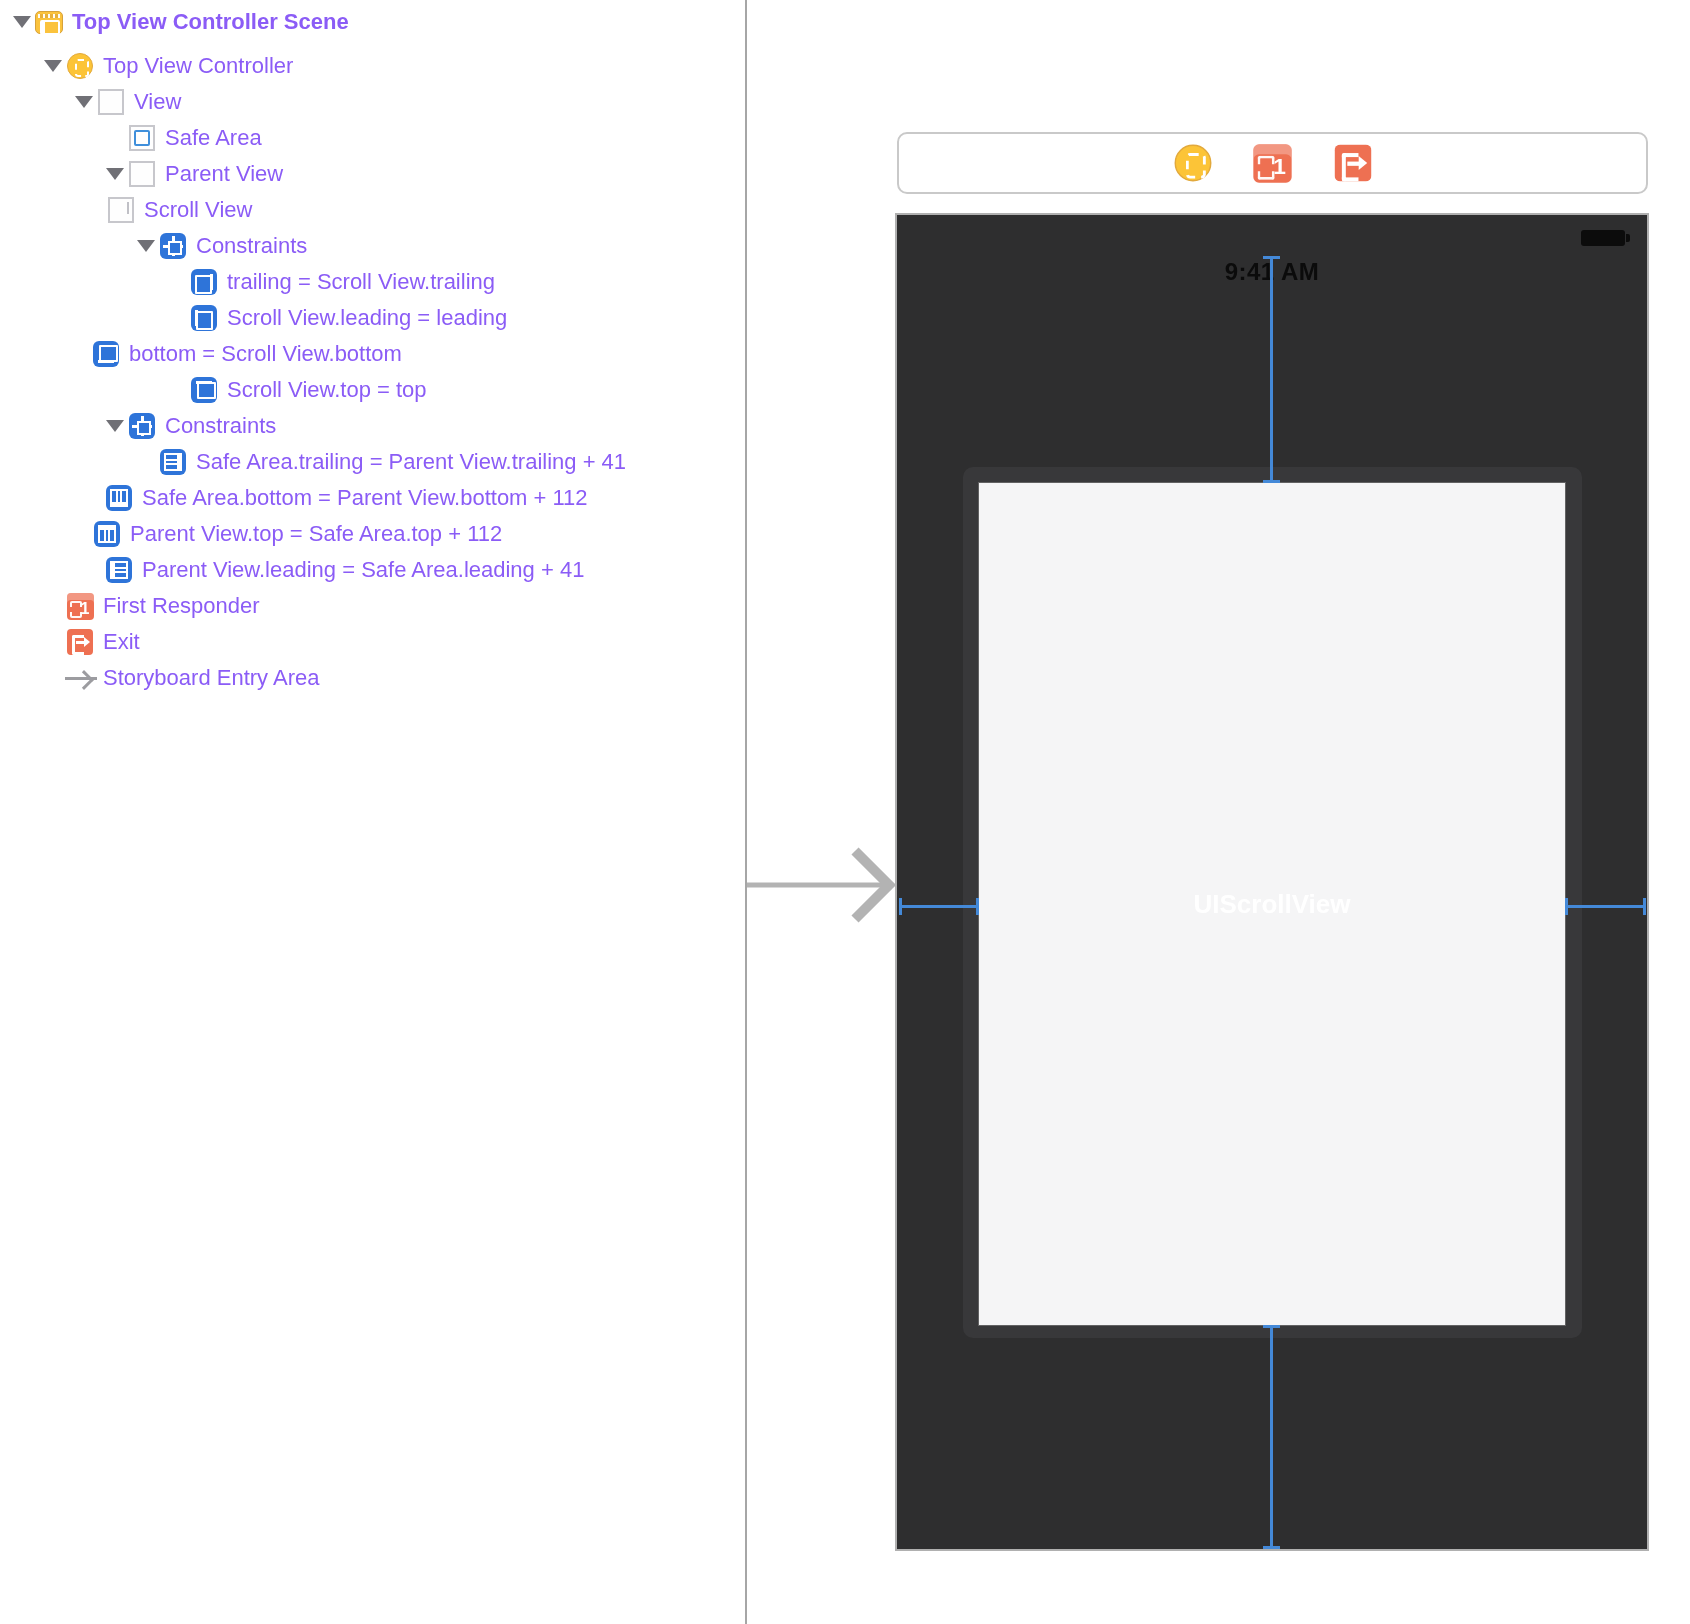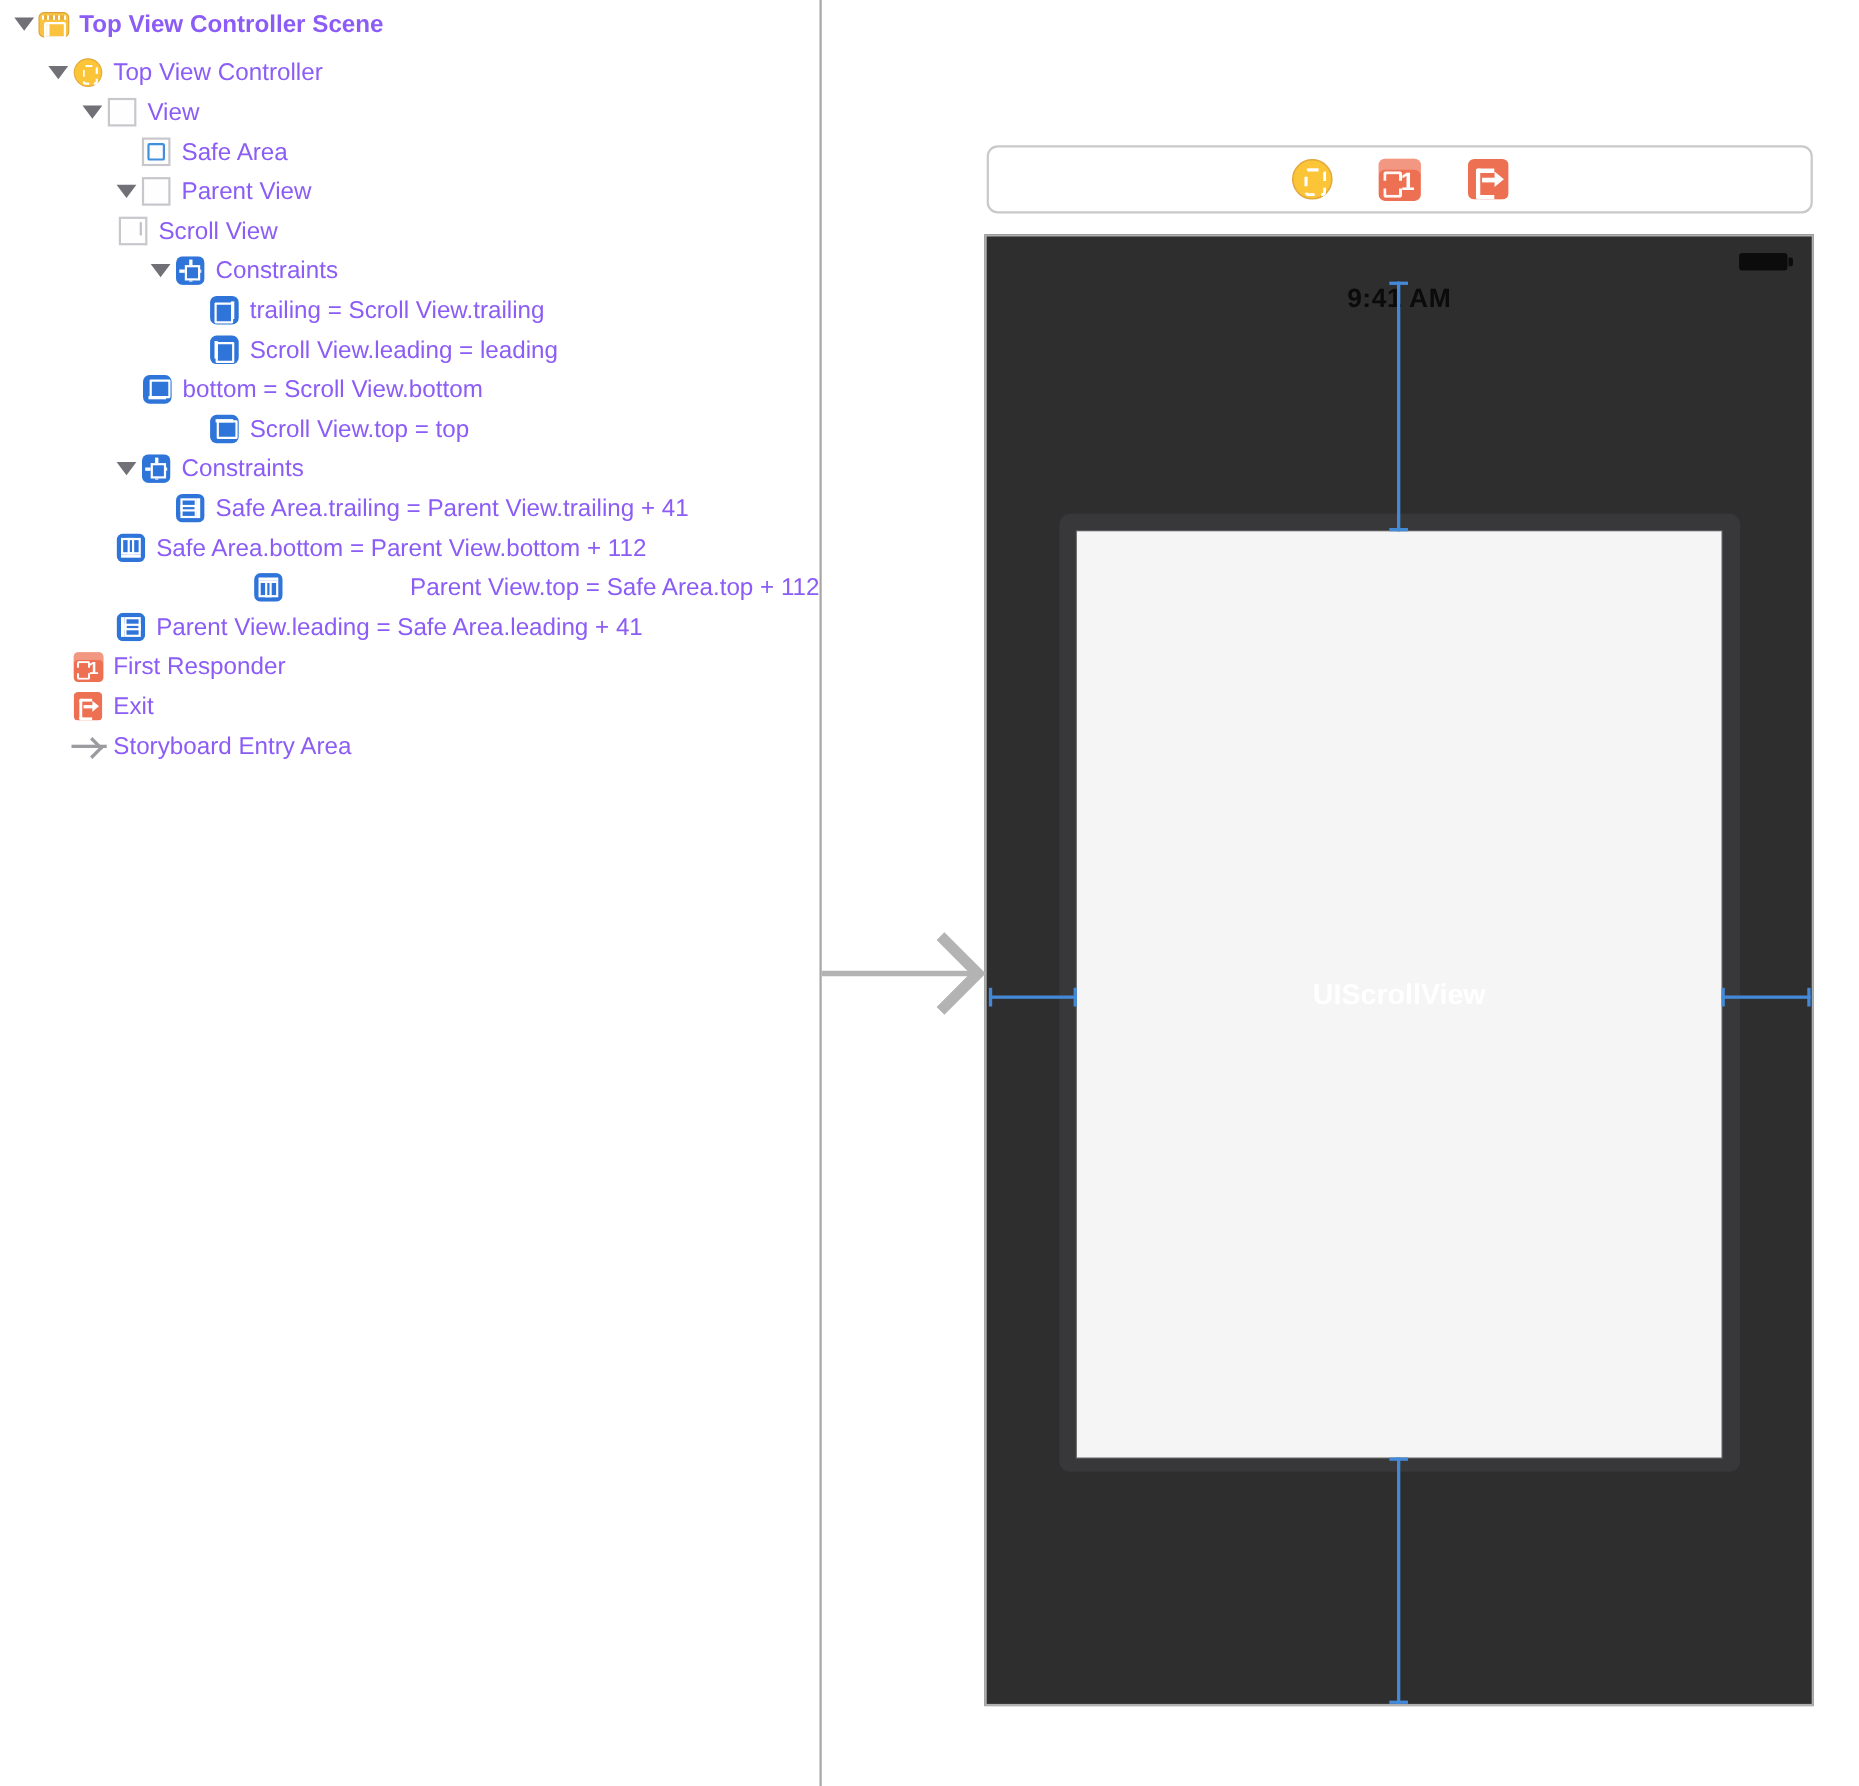--- a/index.html
+++ b/index.html
@@ -169,21 +169,21 @@
         </span>
         <span class="tlabel">trailing = Scroll View.trailing</span>
       </div>
       <div class="row" style="padding-left: 165px;">
         <span class="tri hidden"></span>
         <span class="islot">
           <span class="ticon i-c-leading"></span>
         </span>
         <span class="tlabel">Scroll View.leading = leading</span>
       </div>
-      <div class="row" style="padding-left: 104px; text-align: right;">
+      <div class="row" style="padding-left: 67px; text-align: right;">
         <span class="tri hidden"></span>
         <span class="islot">
           <span class="ticon i-c-bottom"></span>
         </span>
         <span class="tlabel">bottom = Scroll View.bottom</span>
       </div>
       <div class="row" style="padding-left: 165px;">
         <span class="tri hidden"></span>
         <span class="islot">
           <span class="ticon i-c-top"></span>
@@ -204,21 +204,21 @@
         </span>
         <span class="tlabel">Safe Area.trailing = Parent View.trailing + 41</span>
       </div>
       <div class="row" style="padding-left: 80px;">
         <span class="tri hidden"></span>
         <span class="islot">
           <span class="ticon i-cd-bottom"></span>
         </span>
         <span class="tlabel">Safe Area.bottom = Parent View.bottom + 112</span>
       </div>
-      <div class="row" style="padding-left: 100px; justify-content: space-between;">
+      <div class="row" style="padding-left: 68px;">
         <span class="tri hidden"></span>
         <span class="islot">
           <span class="ticon i-cd-top"></span>
         </span>
         <span class="tlabel">Parent View.top = Safe Area.top + 112</span>
       </div>
       <div class="row" style="padding-left: 80px;">
         <span class="tri hidden"></span>
         <span class="islot">
           <span class="ticon i-cd-leading"></span>

